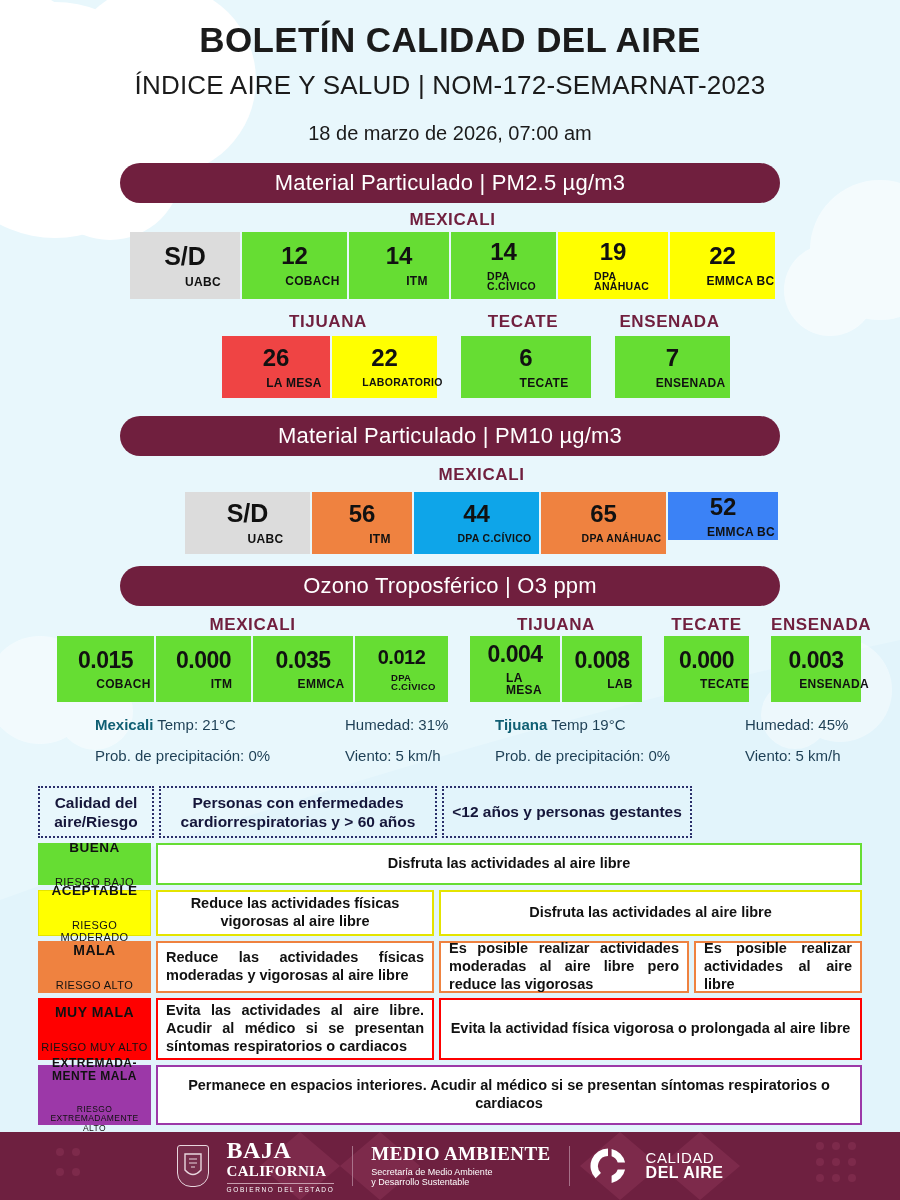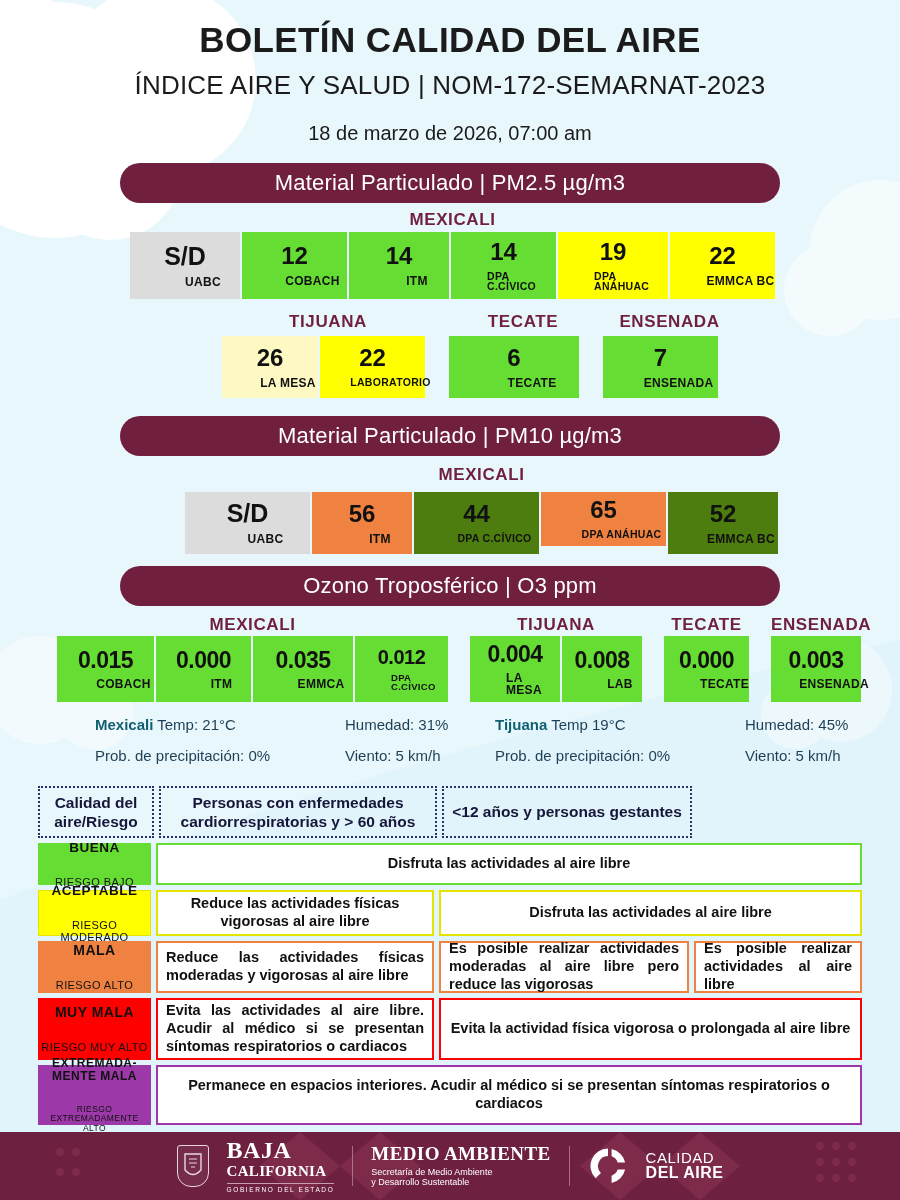--- a/index.html
+++ b/index.html
@@ -188,21 +188,21 @@
           </div>
         </div>
       </div>
       <div style="position: absolute; left: 222px; top: 312px; display: flex; gap: 24px;">
         <div class="citylabel" style="width: 212px;">TIJUANA</div>
         <div class="citylabel" style="width: 130px;">TECATE</div>
         <div class="citylabel" style="width: 115px;">ENSENADA</div>
       </div>
       <div style="position: absolute; left: 222px; top: 336px; display: flex; gap: 24px;">
         <div class="chipgroup">
-          <div class="chip pm" style="width: 96px; height: 62px; background: #fef9c3;">
+          <div class="chip pm" style="width: 108px; height: 62px; background: #ef4444;">
             <div class="val">26</div>
             <div class="nm">LA MESA</div>
           </div>
           <div class="chip pm" style="width: 105px; height: 62px; background: rgb(255, 255, 0);">
             <div class="val">22</div>
             <div class="nm sm">LABORATORIO</div>
           </div>
         </div>
         <div class="chipgroup">
           <div class="chip pm" style="width: 130px; height: 62px; background: rgb(102, 221, 51);">
@@ -224,29 +224,29 @@
       <div style="position: absolute; left: 185px; top: 492px; display: flex; gap: 0px;">
         <div class="chipgroup">
           <div class="chip pm" style="width: 125px; height: 62px; background: rgb(220, 220, 220);">
             <div class="val sd">S/D</div>
             <div class="nm">UABC</div>
           </div>
           <div class="chip pm" style="width: 100px; height: 62px; background: rgb(239, 130, 64);">
             <div class="val">56</div>
             <div class="nm">ITM</div>
           </div>
-          <div class="chip pm" style="width: 125px; height: 62px; background: #4d7c0f;">
+          <div class="chip pm" style="width: 125px; height: 62px; background: #0ea5e9;">
             <div class="val">44</div>
             <div class="nm sm">DPA C.CÍVICO</div>
           </div>
-          <div class="chip pm" style="width: 125px; height: 54px; background: rgb(239, 130, 64);">
+          <div class="chip pm" style="width: 125px; height: 62px; background: rgb(239, 130, 64);">
             <div class="val">65</div>
             <div class="nm sm">DPA ANÁHUAC</div>
           </div>
-          <div class="chip pm" style="width: 110px; height: 62px; background: #4d7c0f;">
+          <div class="chip pm" style="width: 110px; height: 48px; background: #3b82f6;">
             <div class="val">52</div>
             <div class="nm">EMMCA BC</div>
           </div>
         </div>
       </div>
       <div class="pill" style="position: absolute; left: 120px; top: 566px; width: 660px;">Ozono Troposférico  | O3  ppm</div>
       <div style="position: absolute; left: 57px; top: 615px; display: flex; gap: 22px;">
         <div class="citylabel" style="width: 391px;">MEXICALI</div>
         <div class="citylabel" style="width: 172px;">TIJUANA</div>
         <div class="citylabel" style="width: 85px;">TECATE</div>

